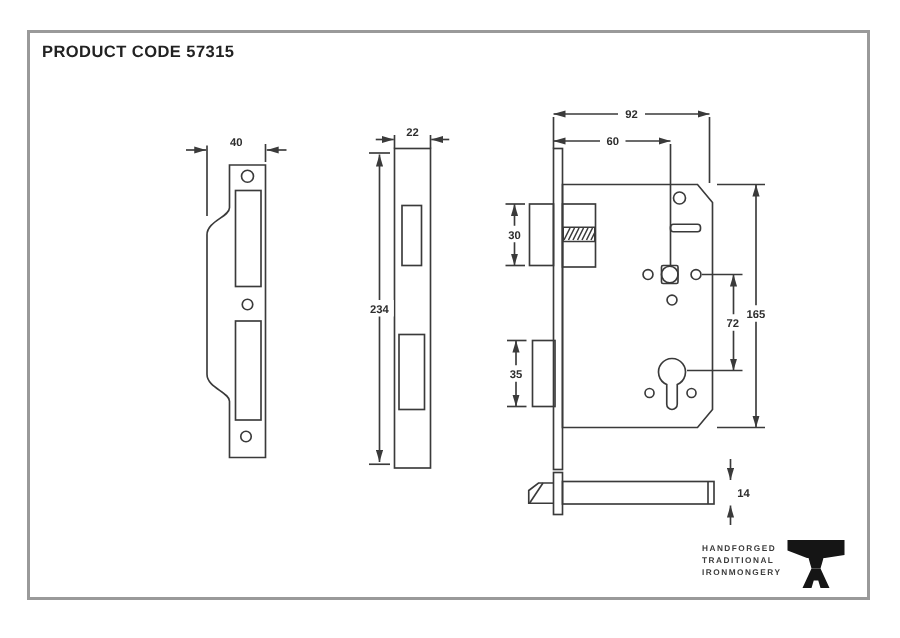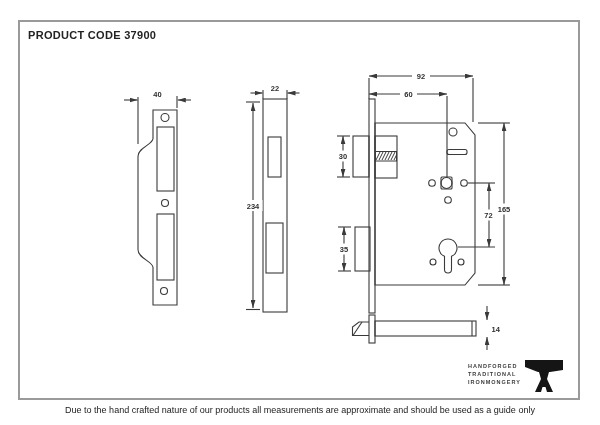--- a/index.html
+++ b/index.html
@@ -19,21 +19,21 @@
   .logo-text{width:52px;text-align:left;font-size:5.5px;font-weight:bold;color:#3c3c3c;
              letter-spacing:1px;line-height:8px;}
   .logo-anvil{margin-left:4px;}
 </style>
 </head>
 <body>
 
 <div class="page">
   <div class="border-box"></div>
 
-  <div class="product-code">PRODUCT CODE 37900</div>
+  <div class="product-code">PRODUCT CODE 57315</div>
 
   <svg class="drawing" width="600" height="425" viewBox="0 0 600 425">
     <defs>
       <marker id="ah" viewBox="0 0 10 6" refX="10" refY="3" markerWidth="8" markerHeight="5" markerUnits="userSpaceOnUse" orient="auto-start-reverse">
         <path d="M0,0 L10,3 L0,6 Z" fill="#3a3a3a"></path>
       </marker>
     </defs>
 
     <g stroke="#3a3a3a" stroke-width="1.1" fill="none">
       <path d="M153,110 H177 V305 H153 V267.5 C153,261.5 138,258.5 138,249.5 V156.5 C138,147.5 153,144.5 153,138.5 Z"></path>
@@ -172,14 +172,13 @@
     </div>
     <svg class="logo-anvil" width="40" height="40" viewBox="0 0 40 40">
       <g fill="#151515">
         <polygon points="1,6 39,6 39,16 26,18 14,18 1,13"></polygon>
         <polygon points="15,18 25,18 23,25 17,25"></polygon>
         <path d="M17,25 L23,25 L29,38 L23,38 L21.5,33 L18.5,33 L17,38 L11,38 Z"></path>
       </g>
     </svg>
   </div>
 
-  <div class="disclaimer">Due to the hand crafted nature of our products all measurements are approximate and should be used as a guide only</div>
 </div>
 
 </body></html>

